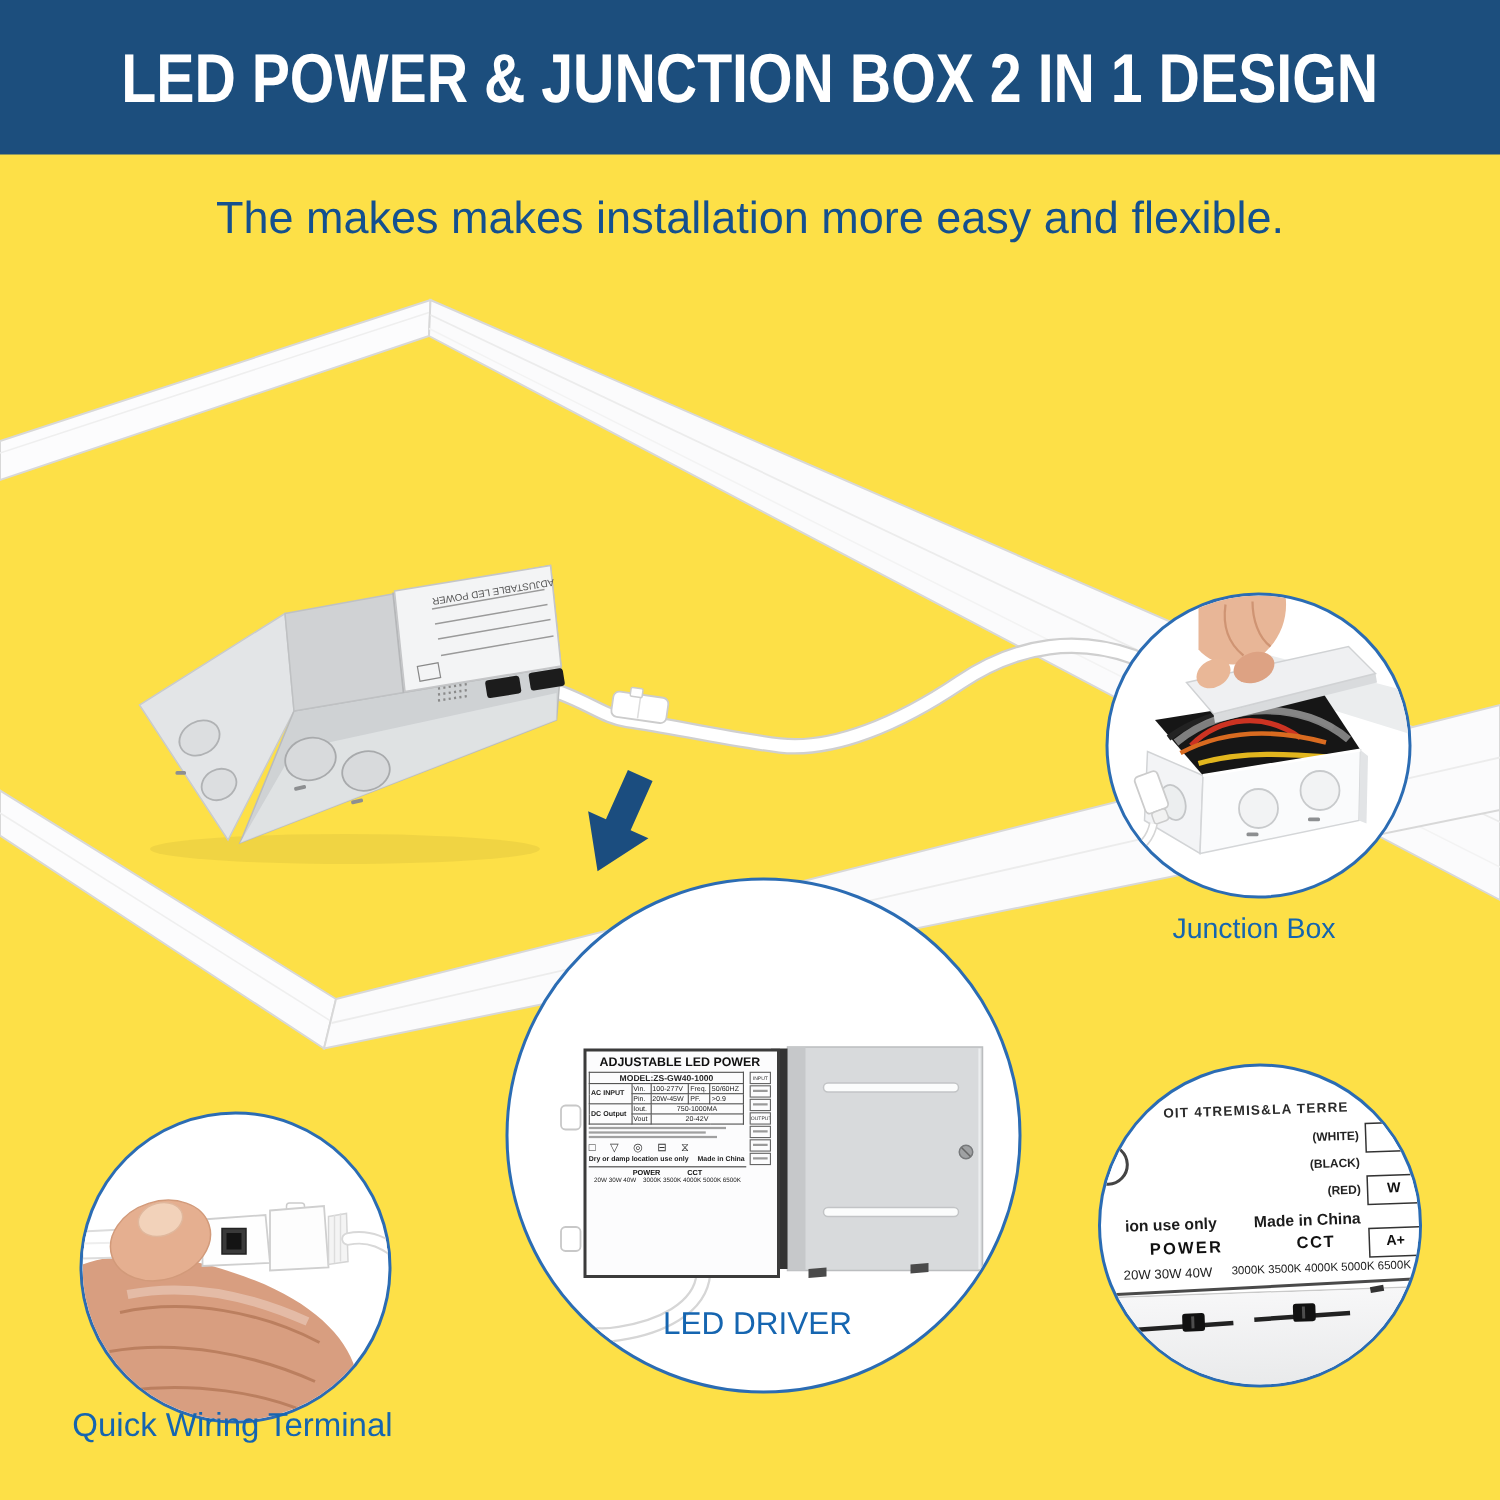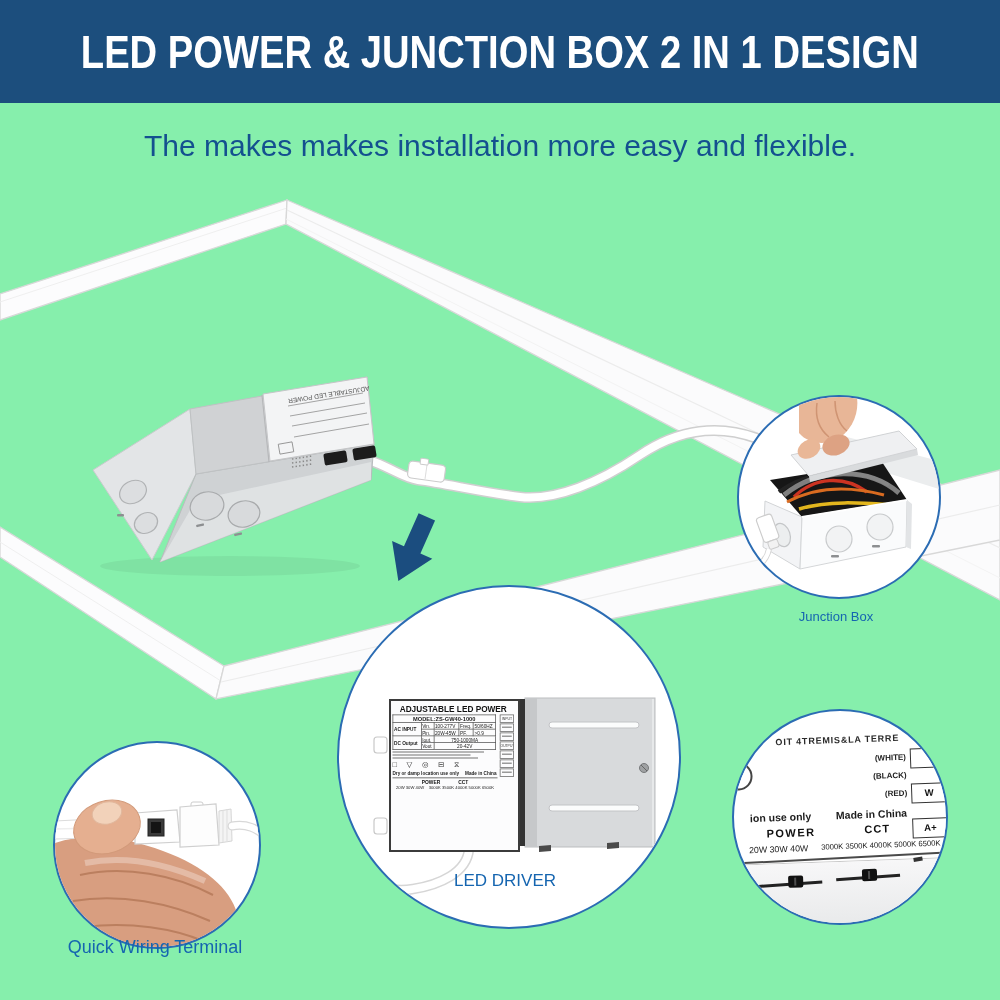--- a/index.html
+++ b/index.html
@@ -1,39 +1,39 @@
 <!DOCTYPE html>
 <html><head>
 <meta charset="utf-8">
 <style>
   html,body{margin:0;padding:0;background:#fff;}
-  .page{position:relative;width:1000px;height:1000px;overflow:hidden;background:#86efac;
+  .page{position:relative;width:1000px;height:1000px;overflow:hidden;background:#fde047;
         font-family:"Liberation Sans",sans-serif;}
   
   .banner{position:absolute;left:0;top:0;width:1000px;height:103px;background:#1c4e7d;
           display:flex;align-items:center;justify-content:center;}
   .banner-title{color:#ffffff;font-weight:bold;font-size:46px;white-space:nowrap;
                 transform:scaleX(0.83);letter-spacing:0px;}
   .subtitle{position:absolute;left:0;top:129px;width:1000px;text-align:center;
             color:#14508f;font-size:30px;}
   
   .base-svg{position:absolute;left:0;top:0;z-index:1;}
   
   .circle{position:absolute;border:2.5px solid #2b6cb3;border-radius:50%;background:#fff;
           overflow:hidden;z-index:2;}
   .c-junction{left:737px;top:395px;width:200px;height:200px;}
   .c-left{left:53px;top:741px;width:204px;height:204px;}
   .c-center{left:337px;top:585px;width:340px;height:340px;}
   .c-right{left:732px;top:709px;width:212px;height:212px;}
   .circle svg{position:absolute;left:0;top:0;}
   
   .caption{position:absolute;z-index:3;color:#1565b0;text-align:center;white-space:nowrap;}
-  .cap-junction{left:746px;top:609px;width:180px;font-size:13px;}
-  .cap-driver{left:400px;top:871px;width:210px;font-size:17px;z-index:4;}
-  .cap-quick{left:30px;top:937px;width:250px;font-size:18px;}
+  .cap-junction{left:746px;top:609px;width:180px;font-size:19px;}
+  .cap-driver{left:400px;top:871px;width:210px;font-size:21px;z-index:4;}
+  .cap-quick{left:30px;top:937px;width:250px;font-size:22px;}
   .cap-power{left:712px;top:937px;width:256px;font-size:19.5px;}
   
   .driver-label{position:absolute;left:50px;top:112px;width:127px;height:149px;
                 border:2px solid #3b3b3b;background:#fcfcfd;overflow:hidden;z-index:2;}
   .label-scale{width:164px;height:197px;transform:scale(0.75);transform-origin:0 0;
                position:relative;padding:2px 0 0 2px;box-sizing:border-box;}
   .dl-title{font-size:11px;font-weight:bold;text-align:center;color:#111;margin:2px 0 2px 0;
             white-space:nowrap;}
   .dl-body{position:relative;padding-right:22px;}
   table.spec{border-collapse:collapse;width:138px;font-size:6.3px;color:#222;}

